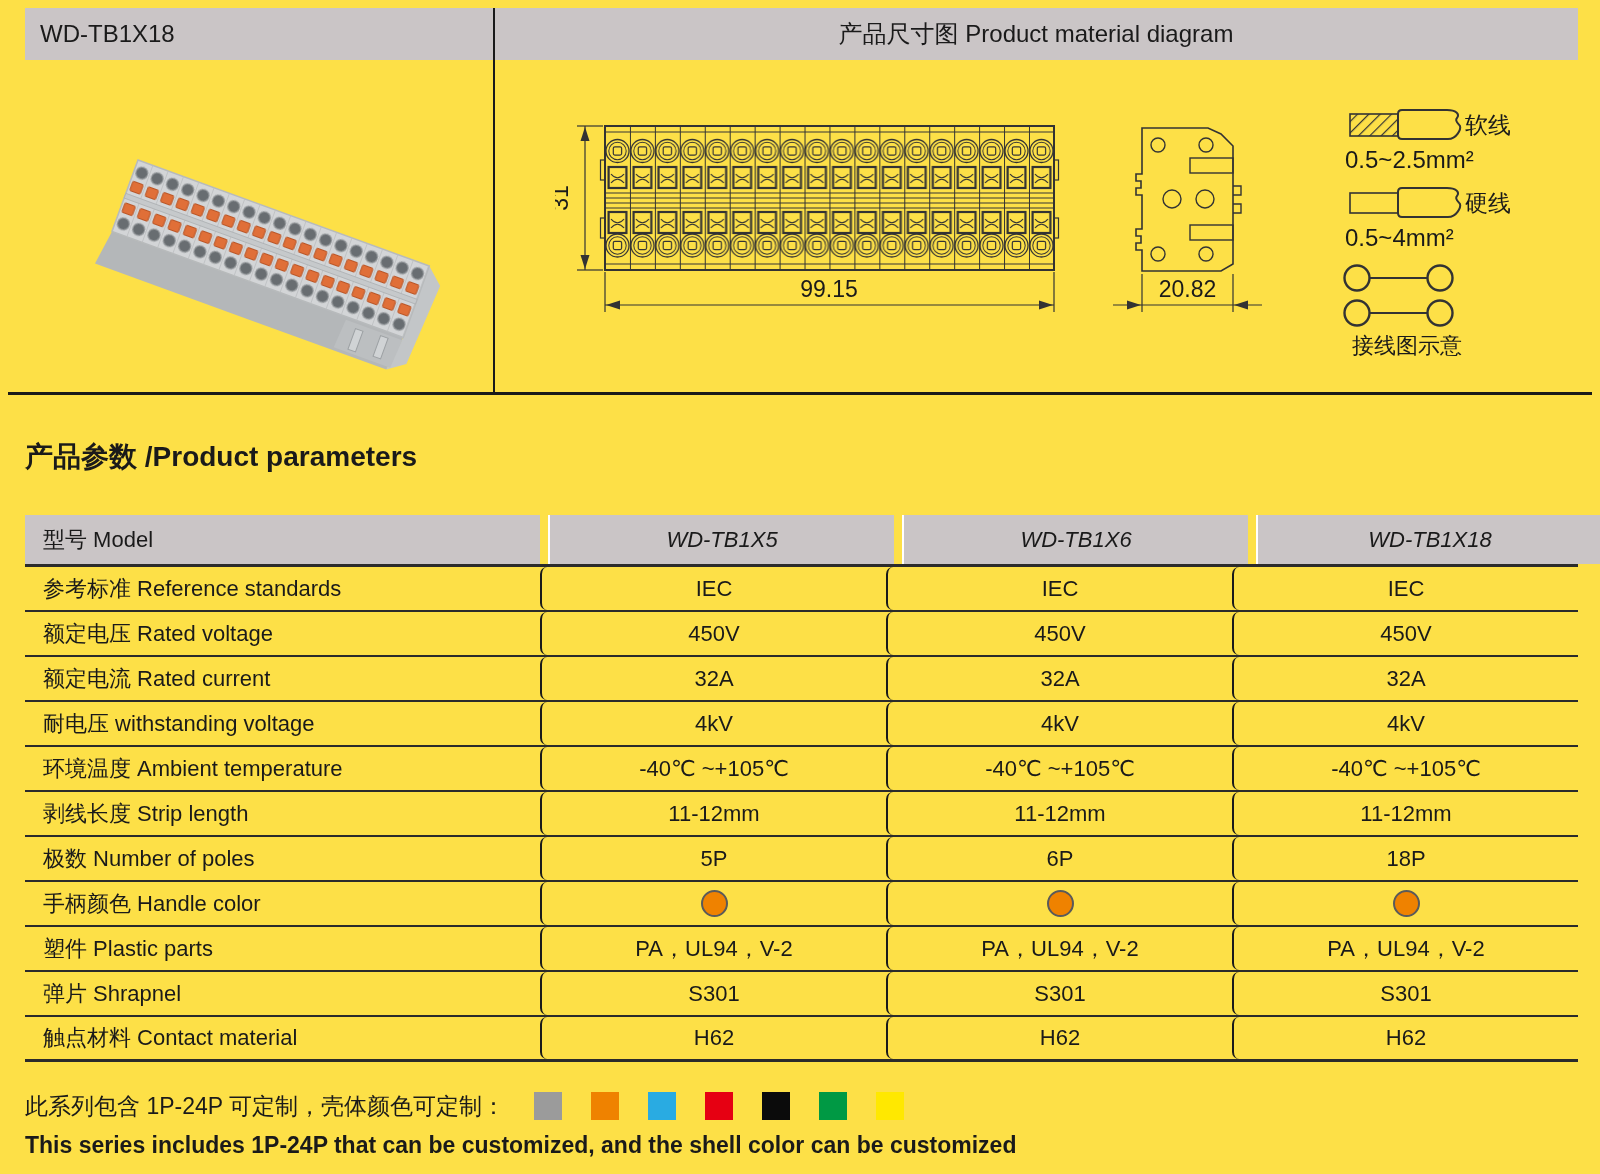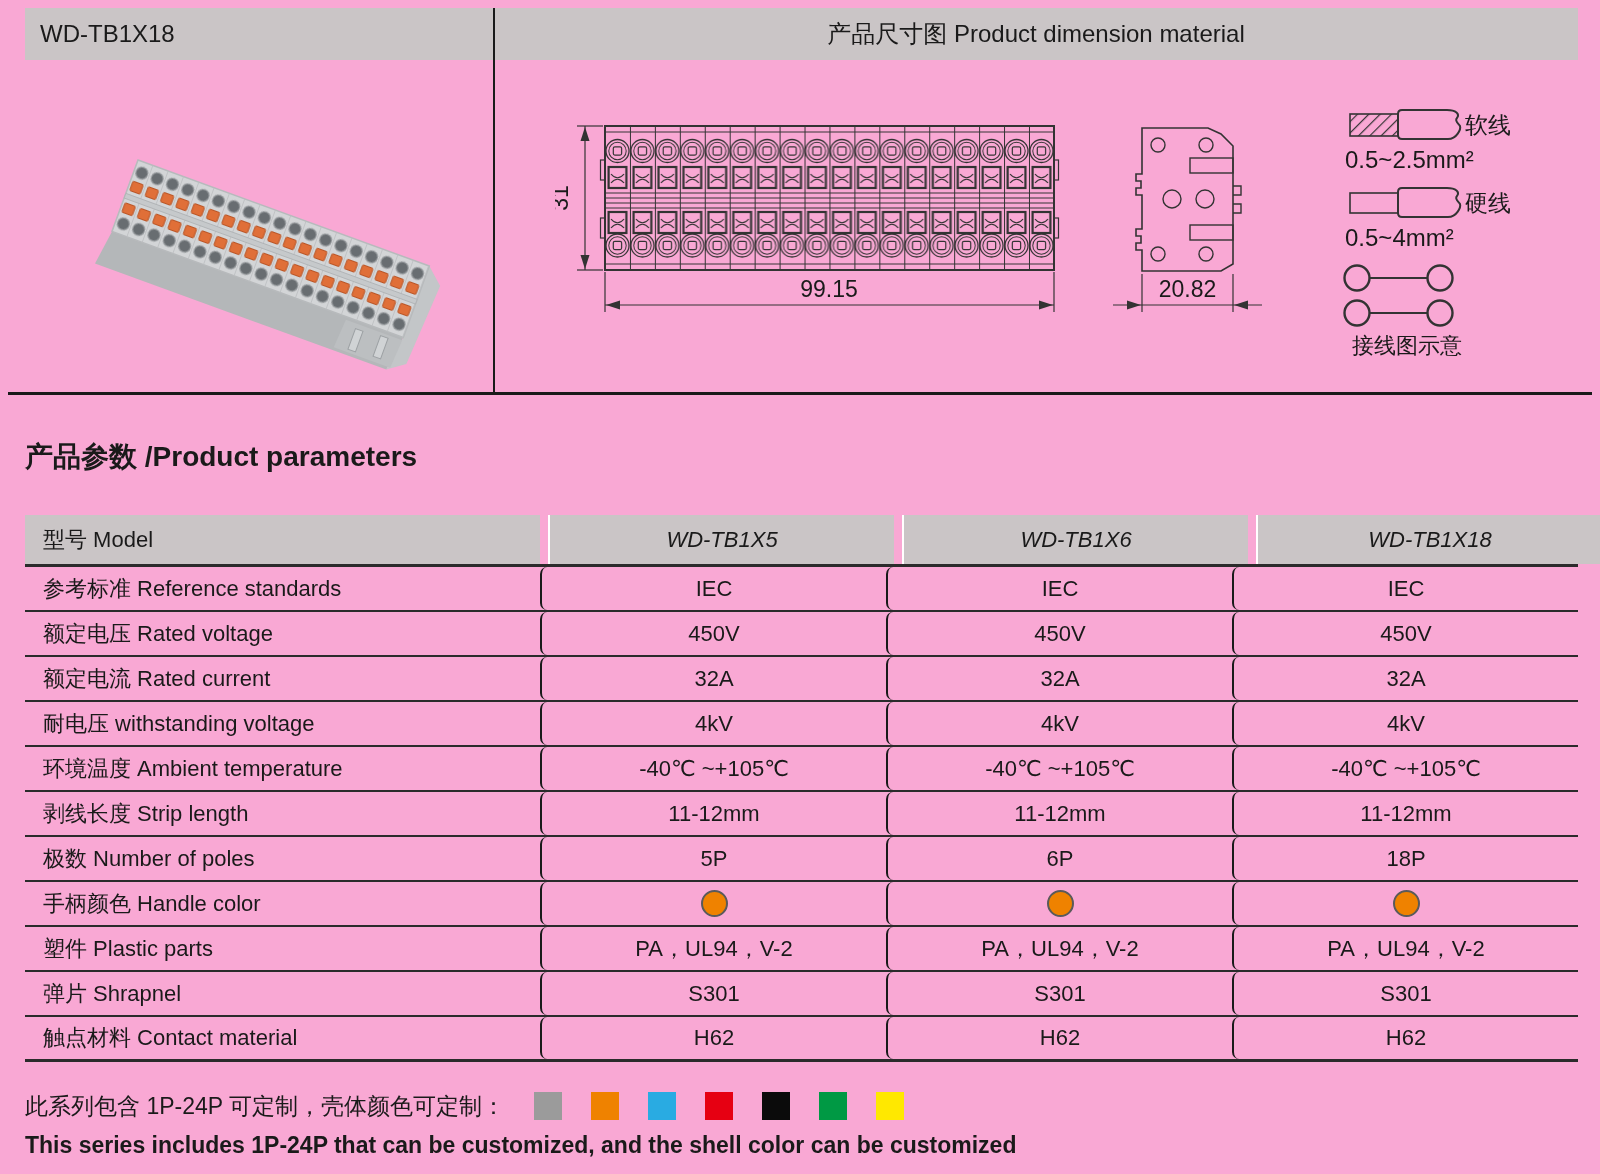--- a/index.html
+++ b/index.html
@@ -1,16 +1,16 @@
 <!DOCTYPE html>
 <html><head>
 <meta charset="utf-8">
 <style>
   html,body{margin:0;padding:0;background:#fff;}
-  .page{position:relative;width:1600px;height:1174px;background:#f9a8d4;overflow:hidden;
+  .page{position:relative;width:1600px;height:1174px;background:#fde047;overflow:hidden;
         font-family:"Liberation Sans","DejaVu Sans",sans-serif;color:#1a1a1a;}
   
   .top-header{position:absolute;left:25px;top:8px;width:1553px;height:52px;background:#cac5c6;}
   .model-label{position:absolute;left:40px;top:8px;height:52px;line-height:52px;font-size:24px;}
   .diagram-title{position:absolute;left:494px;top:8px;width:1084px;height:52px;line-height:52px;
                  text-align:center;font-size:24px;}
   .v-divider{position:absolute;left:493px;top:8px;width:2px;height:385px;background:#1a1a1a;}
   .h-divider{position:absolute;left:8px;top:392px;width:1584px;height:3px;background:#1a1a1a;}
   .svg-abs{position:absolute;}
   
@@ -35,21 +35,21 @@
   .note-en{position:absolute;left:25px;top:1132px;font-size:23px;font-weight:bold;}
   svg text{font-family:"Liberation Sans","DejaVu Sans",sans-serif;fill:#1a1a1a;}
 </style>
 </head>
 <body>
 
 <div class="page">
 
   <div class="top-header"></div>
   <div class="model-label">WD-TB1X18</div>
-  <div class="diagram-title">产品尺寸图 Product dimension material</div>
+  <div class="diagram-title">产品尺寸图 Product material diagram</div>
   <div class="v-divider"></div>
   <div class="h-divider"></div>
 
   <svg class="svg-abs" style="left:60px;top:88px;" width="430" height="290" viewBox="0 0 430 290">
     <defs>
       <pattern id="pp" x="0" y="0" width="16.3" height="76" patternUnits="userSpaceOnUse">
         <circle cx="8.1" cy="11" r="6" fill="#686d71" stroke="#94989b" stroke-width="1.2"></circle>
         <rect x="2.6" y="21.5" width="11" height="10" rx="1.5" fill="#e06f38" stroke="#b95526" stroke-width="1"></rect>
         <rect x="2.6" y="44.5" width="11" height="10" rx="1.5" fill="#e06f38" stroke="#b95526" stroke-width="1"></rect>
         <circle cx="8.1" cy="65" r="6" fill="#686d71" stroke="#94989b" stroke-width="1.2"></circle>

